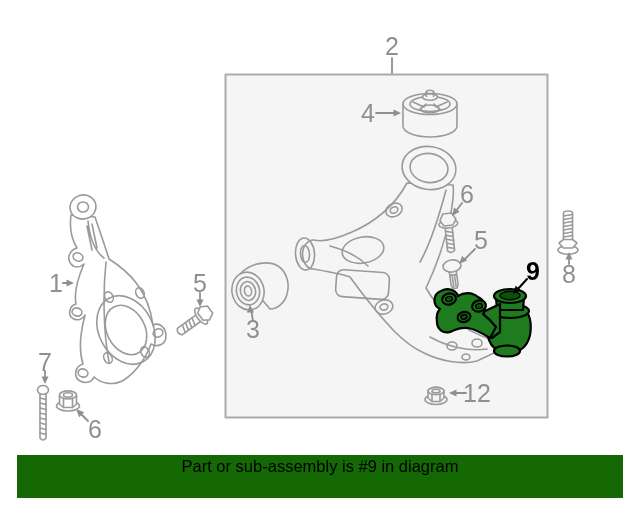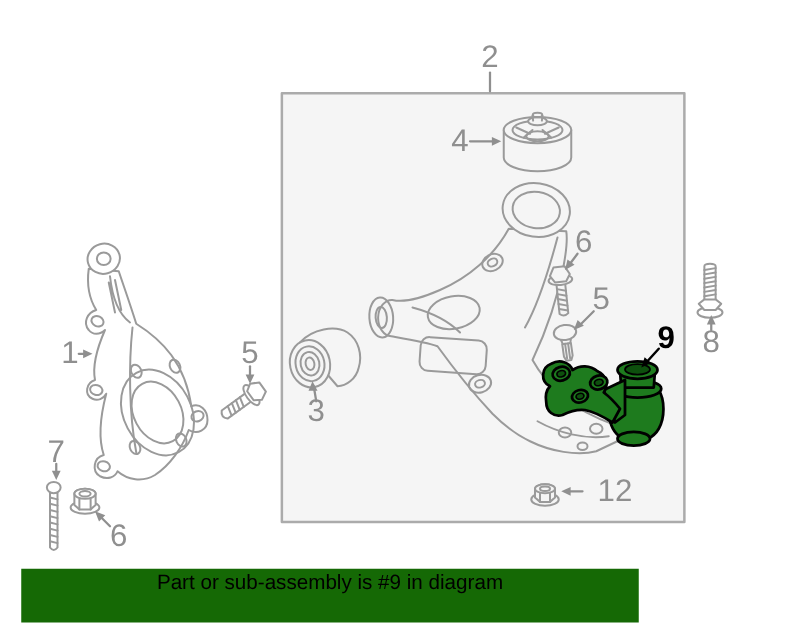--- a/index.html
+++ b/index.html
@@ -18,21 +18,21 @@
   .lnf{fill:var(--box-fill);stroke:var(--line);stroke-width:1.6;}
   .cl {fill:none;stroke:var(--label);stroke-width:1.8;}
   .clh{fill:var(--label);stroke:none;}
   .clb{fill:none;stroke:var(--label-hl);stroke-width:2;}
   .clbh{fill:var(--label-hl);stroke:none;}
   .hl {fill:var(--highlight);stroke:var(--highlight-outline);stroke-width:2.2;}
   .hld{fill:var(--highlight-dark);stroke:var(--highlight-outline);stroke-width:1.4;}
   .callout{position:absolute;transform:translate(-50%,-50%);color:var(--label);
            font-size:25px;line-height:1;white-space:nowrap;}
   .callout.hl9{color:var(--label-hl);font-weight:600;}
-  .banner{position:absolute;left:17px;top:455px;width:494px;height:43px;
+  .banner{position:absolute;left:17px;top:455px;width:606px;height:43px;
           background:var(--banner-bg);color:var(--banner-text);text-align:center;
           font-size:16.5px;line-height:19.5px;padding-top:2px;box-sizing:border-box;}
 </style>
 </head>
 <body>
 
 <div class="stage">
 
   <svg width="640" height="512" viewBox="0 0 640 512">
 
@@ -209,19 +209,19 @@
   <div class="callout" style="left:392px;top:46px">2</div>
   <div class="callout" style="left:253px;top:329px">3</div>
   <div class="callout" style="left:368px;top:113px">4</div>
   <div class="callout" style="left:200px;top:283px">5</div>
   <div class="callout" style="left:95px;top:429px">6</div>
   <div class="callout" style="left:45px;top:362px">7</div>
   <div class="callout" style="left:569px;top:274px">8</div>
   <div class="callout hl9" style="left:533px;top:271px">9</div>
   <div class="callout" style="left:467px;top:194px">6</div>
   <div class="callout" style="left:481px;top:240px">5</div>
-  <div class="callout" style="left:492px;top:393px">12</div>
+  <div class="callout" style="left:477px;top:393px">12</div>
 
   <div class="banner">
     <div>Part or sub-assembly is #9 in diagram</div>
   </div>
 
 </div>
 
 </body></html>

